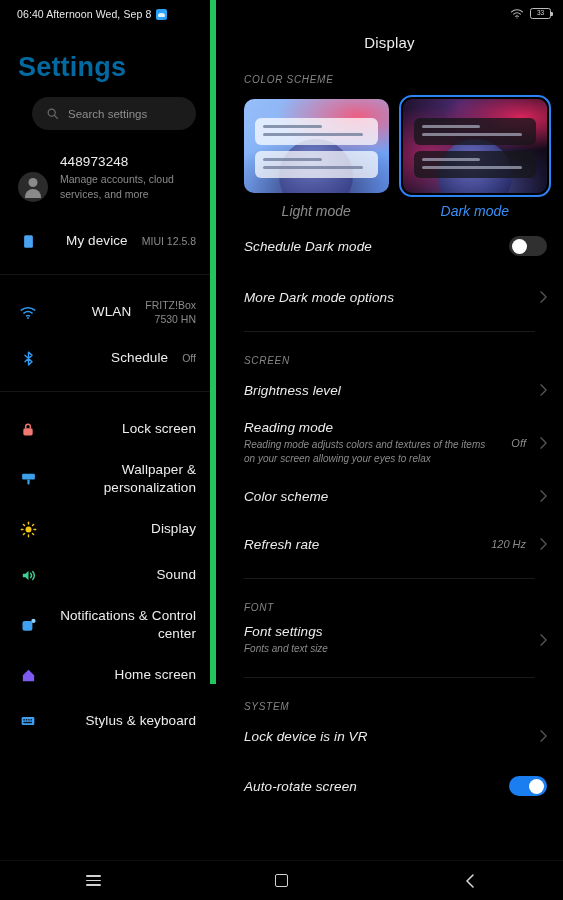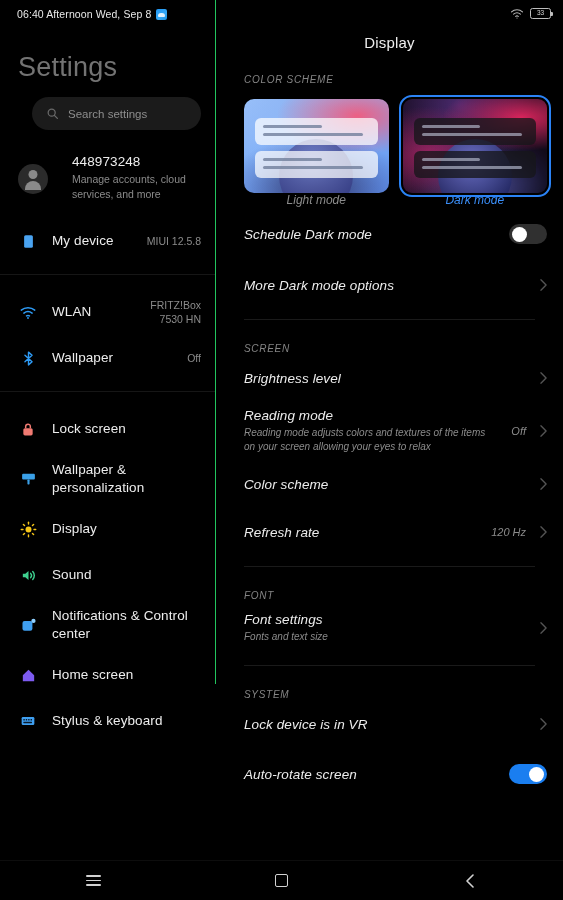--- a/index.html
+++ b/index.html
@@ -10,54 +10,54 @@
     overflow: hidden;
     -webkit-font-smoothing: antialiased;
   }
   .screen { position: relative; width: 563px; height: 900px; background: #000; display: flex; }
 
   
   .sidebar {
     width: 216px; height: 684px;
     background: #000;
     position: relative;
-    border-right: 1px solid #22c55e;
+    border-right: 6px solid #22c55e;
     flex: 0 0 216px;
   }
   .statusbar-left {
     display: flex; align-items: center; gap: 5px;
     padding: 6px 0 0 17px; height: 22px;
   }
   .statusbar-left .st-text {
     font-size: 10.5px; color: #e8e8e8; letter-spacing: 0.1px; white-space: nowrap;
   }
   .weather-badge {
     width: 11px; height: 11px; border-radius: 2px;
     background: linear-gradient(145deg,#2196f3 0%, #35a9f7 60%, #1e8fe0 100%);
     position: relative; display: inline-block; flex: 0 0 auto;
   }
   .weather-badge::after {
     content: ""; position: absolute; left: 2px; top: 4px;
     width: 7px; height: 4px; border-radius: 3px 3px 1px 1px; background: #dff1fe;
   }
 
   .settings-title {
-    font-size: 27px; font-weight: 400; color: #737373;
+    font-size: 27px; font-weight: 700; color: #0369a1;
     padding: 30px 0 0 18px; letter-spacing: 0.2px;
   }
   .search-wrap { padding: 14px 14px 0 32px; }
   .search-box {
     height: 33px; border-radius: 17px; background: #1b1b1b;
     display: flex; align-items: center; gap: 9px; padding: 0 14px;
   }
   .search-ico { width: 13px; height: 13px; flex: 0 0 13px; opacity: .62; }
   .search-ph { font-size: 11.5px; color: #8d8d8d; }
 
   .account-row {
-    display: flex; align-items: center; gap: 24px;
+    display: flex; align-items: flex-end; gap: 12px;
     padding: 22px 14px 0 18px;
   }
   .avatar {
     width: 30px; height: 30px; border-radius: 50%; background: #2b2b2b;
     flex: 0 0 30px; position: relative; margin-top: 4px;
   }
   .avatar::before {
     content:""; position:absolute; left:50%; top:6px; transform:translateX(-50%);
     width: 9px; height: 9px; border-radius:50%; background:#8a8a8a;
   }
@@ -71,21 +71,21 @@
     font-size: 10.5px; color: #8b8b8b; line-height: 15px; margin-top: 3px; max-width: 150px;
   }
 
   .nav-list { margin-top: 14px; }
   .nav-item {
     display: flex; align-items: center; gap: 14px;
     padding: 0 14px 0 18px; min-height: 46px; position: relative;
   }
   .nav-item.tall { min-height: 54px; }
   .nav-ico { width: 20px; height: 20px; flex: 0 0 20px; display:flex; align-items:center; justify-content:center; }
-  .nav-label { font-size: 13.5px; color: #ededed; line-height: 18px; flex: 1; letter-spacing:.1px; }
+  .nav-label { font-size: 13.5px; color: #ededed; line-height: 18px; flex: 1; letter-spacing:.1px;text-align:right; }
   .nav-value { font-size: 10.5px; color: #8b8b8b; text-align: right; line-height: 14px; white-space: pre-line; }
   .nav-value.single { line-height: 18px; }
 
   .divider { height: 1px; background: #161616; margin: 10px 0; }
 
   
   .main {
     flex: 1; height: 900px; position: relative; background: #000; overflow: hidden;
   }
   .statusbar-right {
@@ -152,21 +152,21 @@
   .card-light .bar { background: rgba(255,255,255,.72); }
   .card-dark  .bar { background: rgba(22,22,26,.78); }
   .card .ln {
     position: absolute; height: 3px; border-radius: 2px; left: 8px;
   }
   .card-light .ln { background: rgba(105,120,150,.75); }
   .card-dark  .ln { background: rgba(190,195,215,.62); }
   .card .ln.l1 { top: 7px; width: 48%; }
   .card .ln.l2 { top: 15px; width: 82%; }
 
-  .card-label { font-size: 12px; }
+  .card-label { font-size: 14px; margin-top: 10px; }
   .card-label.off { color: #8b8b8b; }
   .card-label.on  { color: #3b8ef7; }
 
   .row {
     display: flex; align-items: center; min-height: 48px;
     padding: 0 16px 0 28px; gap: 14px; position: relative;
   }
   .row .labels { flex: 1; min-width: 0; }
   .row-title { font-size: 13.5px; color: #ececec; letter-spacing:.1px; }
   .row-desc { font-size: 10px; color: #8b8b8b; line-height: 14px; margin-top: 3px; max-width: 250px; }
@@ -258,21 +258,21 @@
         <span class="nav-value">FRITZ!Box
 7530 HN</span>
       </div>
 
       <div class="nav-item">
         <span class="nav-ico">
           <svg viewBox="0 0 24 24" width="17" height="17" fill="none" stroke="#2e9bf5" stroke-width="2" stroke-linejoin="round" stroke-linecap="round">
             <path d="M7 7.5 17 16.5 12 21V3l5 4.5L7 16.5"></path>
           </svg>
         </span>
-        <span class="nav-label">Wallpaper</span>
+        <span class="nav-label">Schedule</span>
         <span class="nav-value single">Off</span>
       </div>
 
     </div>
 
     <div class="divider"></div>
 
     <div class="nav-list">
       <div class="nav-item">
         <span class="nav-ico">

